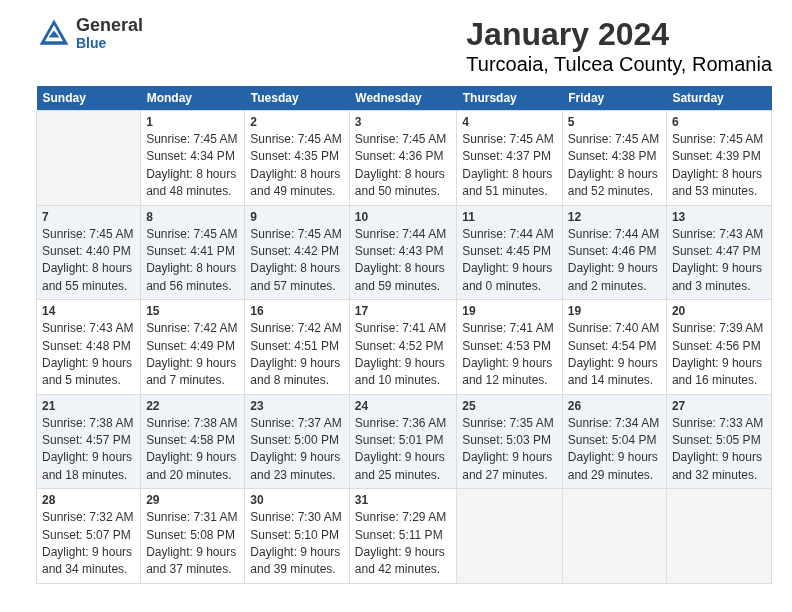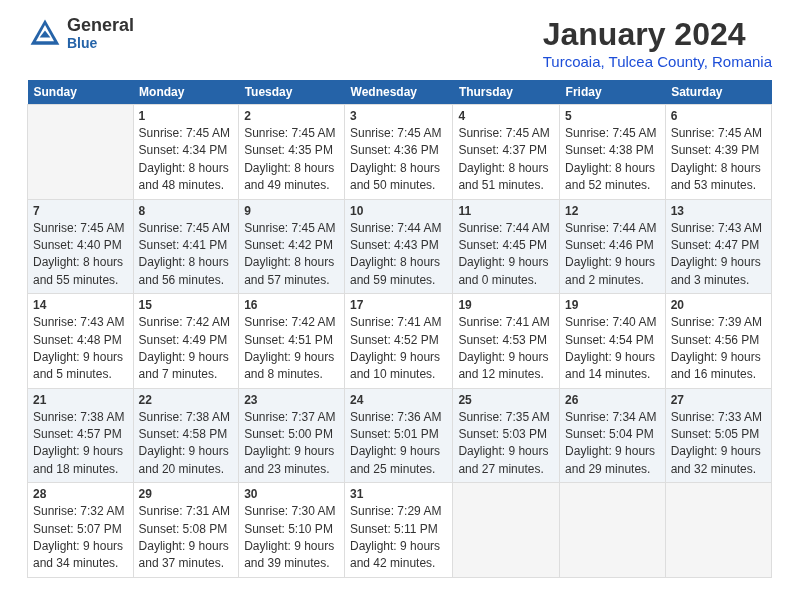--- a/index.html
+++ b/index.html
@@ -6,21 +6,21 @@
     body {
       width: 792px;
       height: 612px;
       font-family: Arial, sans-serif;
       background: #fff;
       overflow: hidden;
     }
     .container {
       width: 792px;
       height: 612px;
-      padding: 16px 20px 10px 27px;
+      padding: 16px 20px 10px 36px;
     }
     .header {
       display: flex;
       justify-content: space-between;
       align-items: flex-start;
       margin-bottom: 10px;
     }
     .logo {
       display: flex;
       align-items: center;
@@ -47,22 +47,22 @@
     }
     .title-block {
       text-align: left;
     }
     .month-title {
       font-size: 32px;
       font-weight: bold;
       color: #333;
     }
     .subtitle {
-      font-size: 15px;
-      color: #1d4ed8;
+      font-size: 20px;
+      color: #000000;
     }
     table {
       width: 100%;
       border-collapse: collapse;
       font-size: 10.5px;
       border-radius: 7px;
     }
     thead tr th {
       background: #2563a8;
       color: #fff;

